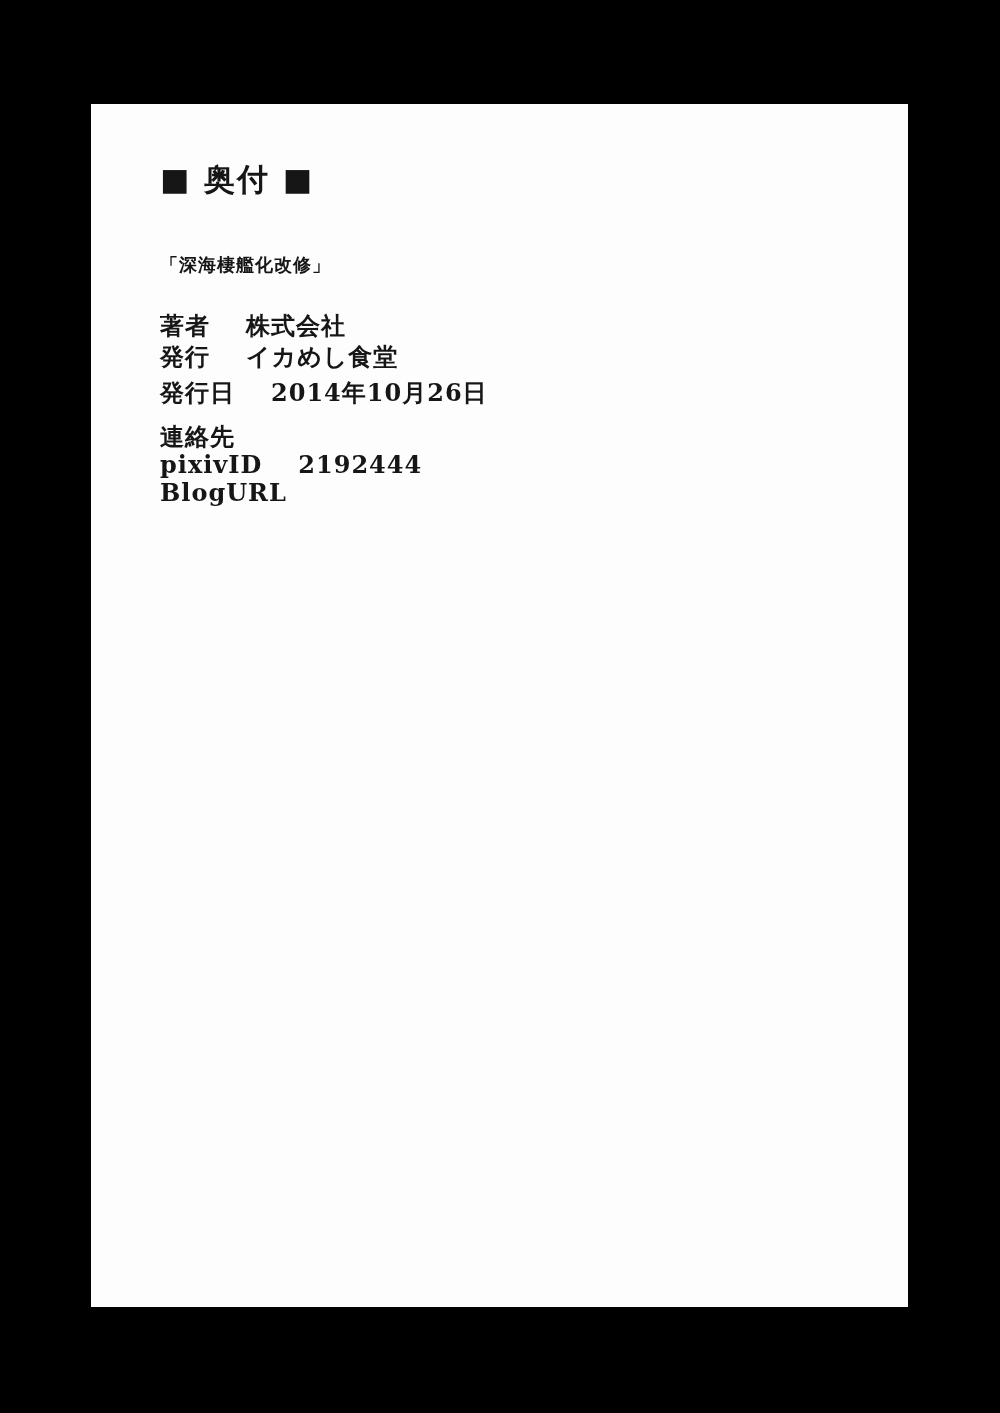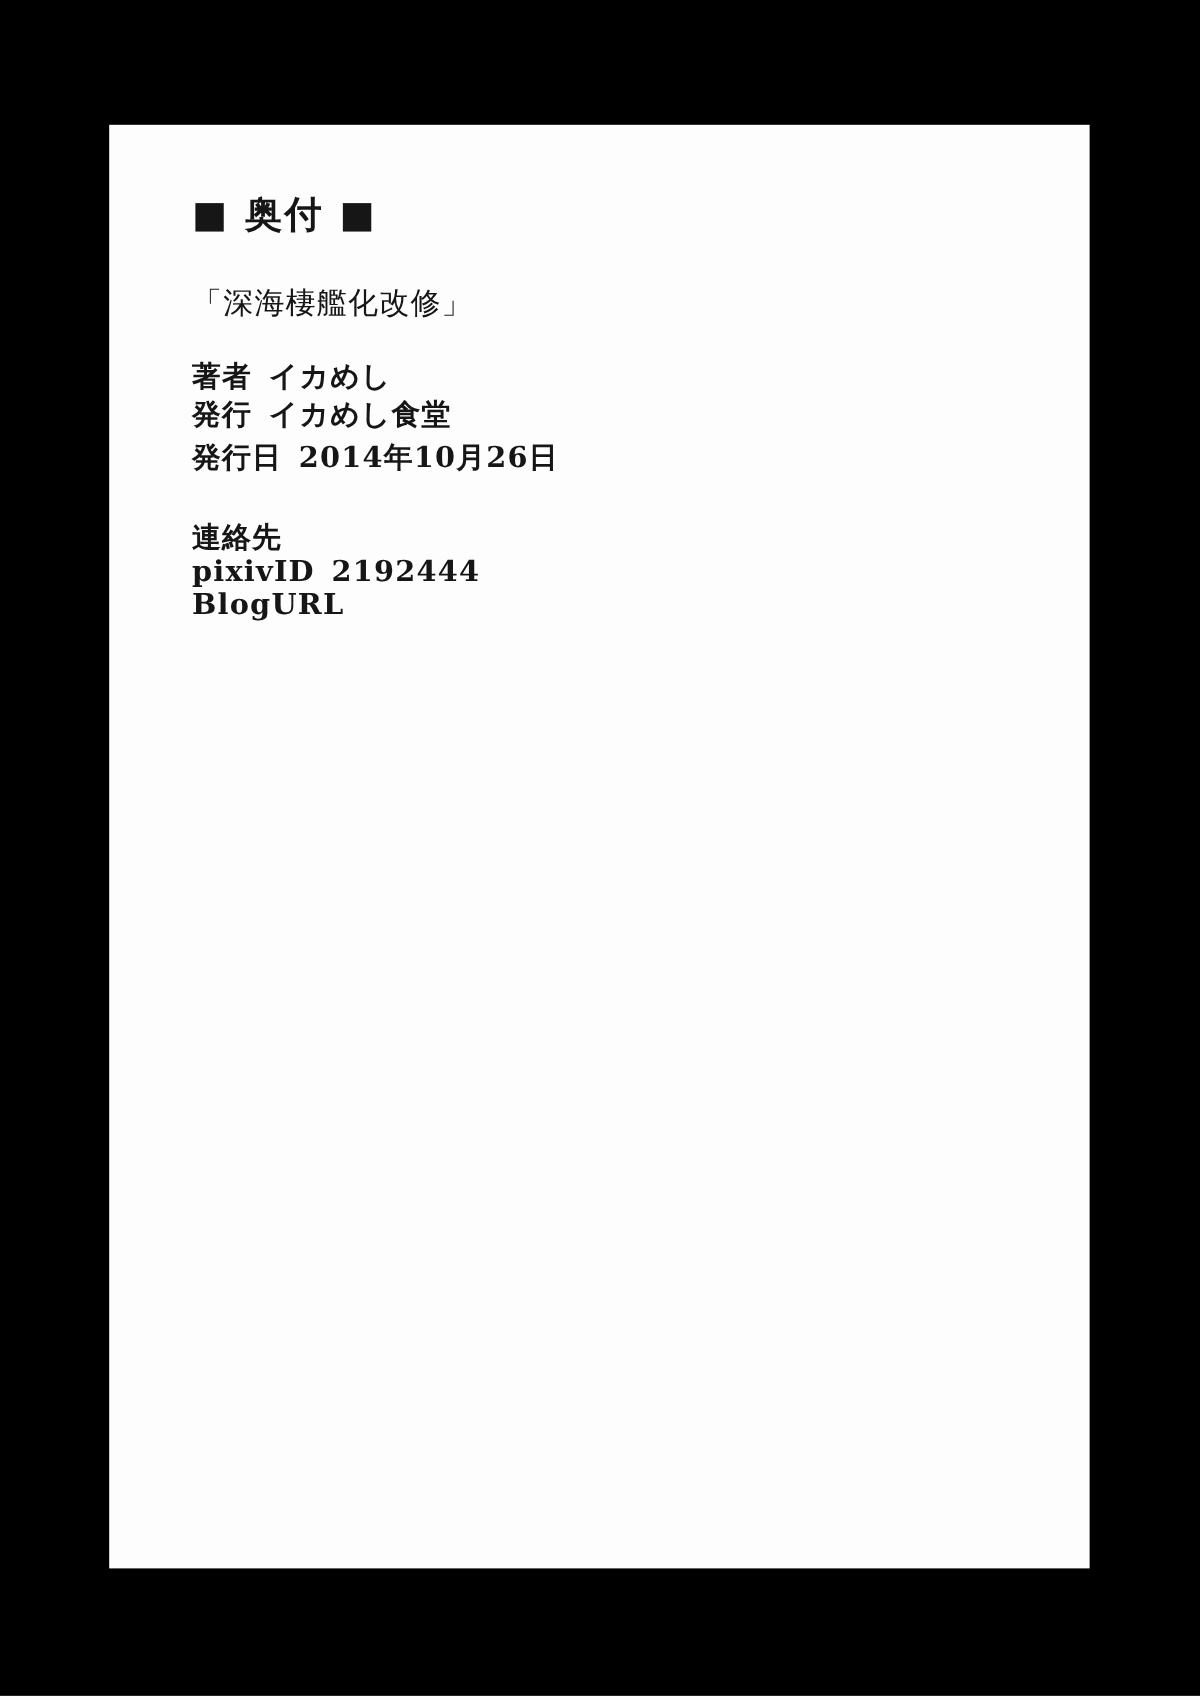--- a/index.html
+++ b/index.html
@@ -23,55 +23,55 @@
     padding: 56px 40px 0 69px;
   }
   .colophon-header {
     font-size: 31px;
     font-weight: bold;
     line-height: 38px;
     letter-spacing: 2px;
     white-space: pre;
   }
   .book-title {
-    margin-top: 40px;
-    font-size: 25px;
-    font-weight: normal;
+    margin-top: 52px;
+    font-size: 18px;
+    font-weight: bold;
     line-height: 30px;
     letter-spacing: 1px;
   }
   .info-group { margin-top: 30px; }
   .row {
     display: flex;
     align-items: baseline;
-    gap: 14px;
+    gap: 36px;
     font-size: 24px;
     font-weight: bold;
     line-height: 31px;
     letter-spacing: 1px;
   }
   .publish-row { margin-top: 5px; }
   .print-row { margin-top: 22px; }
-  .contact-group { margin-top: 38px; }
+  .contact-group { margin-top: 15px; }
   .contact-group .row { line-height: 28px; }
 </style>
 </head>
 <body>
 
 <div class="canvas">
   <div class="paper">
 
     <div class="colophon-header">■ 奥付 ■</div>
 
     <div class="book-title">「深海棲艦化改修」</div>
 
     <div class="info-group">
       <div class="row">
         <span class="label">著者</span>
-        <span class="value">イカめし</span>
+        <span class="value">株式会社</span>
       </div>
       <div class="row">
         <span class="label">発行</span>
         <span class="value">イカめし食堂</span>
       </div>
     </div>
 
     <div class="row publish-row">
       <span class="label">発行日</span>
       <span class="value">2014年10月26日</span>

